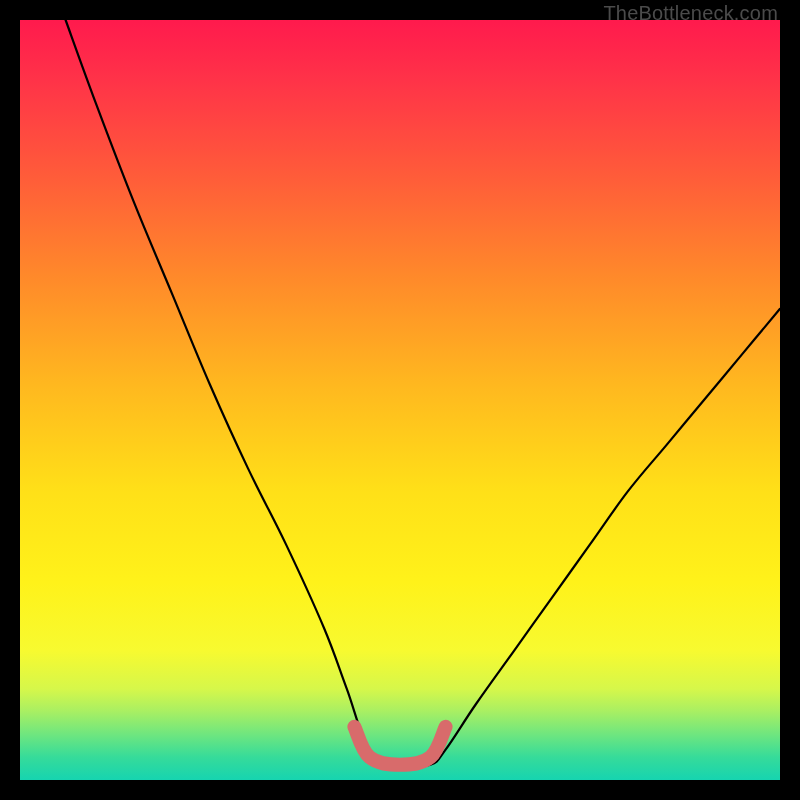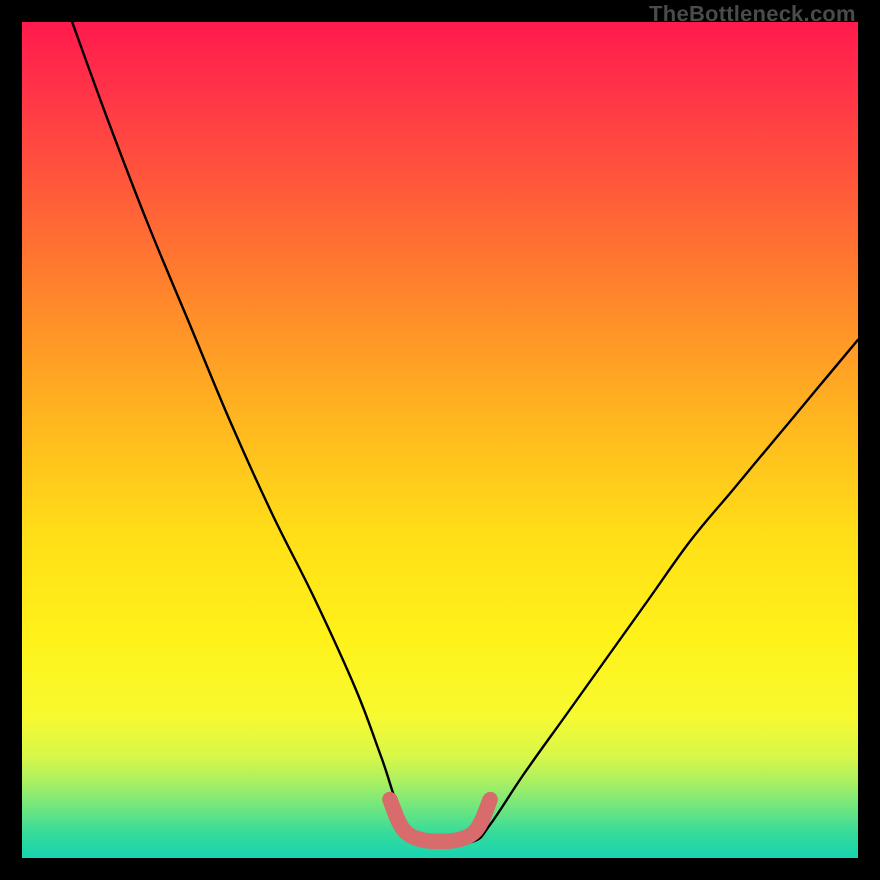--- a/index.html
+++ b/index.html
@@ -42,21 +42,21 @@
       #36db9a 97%,
       #16d4b0 100%
     );
   }
   .watermark {
     position: absolute;
     top: 2px;
     right: 22px;
     color: #4b4b4b;
     font-size: 20px;
-    font-weight: 700;
+    font-weight: 400;
     letter-spacing: 0.2px;
     user-select: none;
   }
   svg.curves {
     position: absolute;
     left: 20px;
     top: 20px;
     width: 760px;
     height: 760px;
     overflow: visible;

